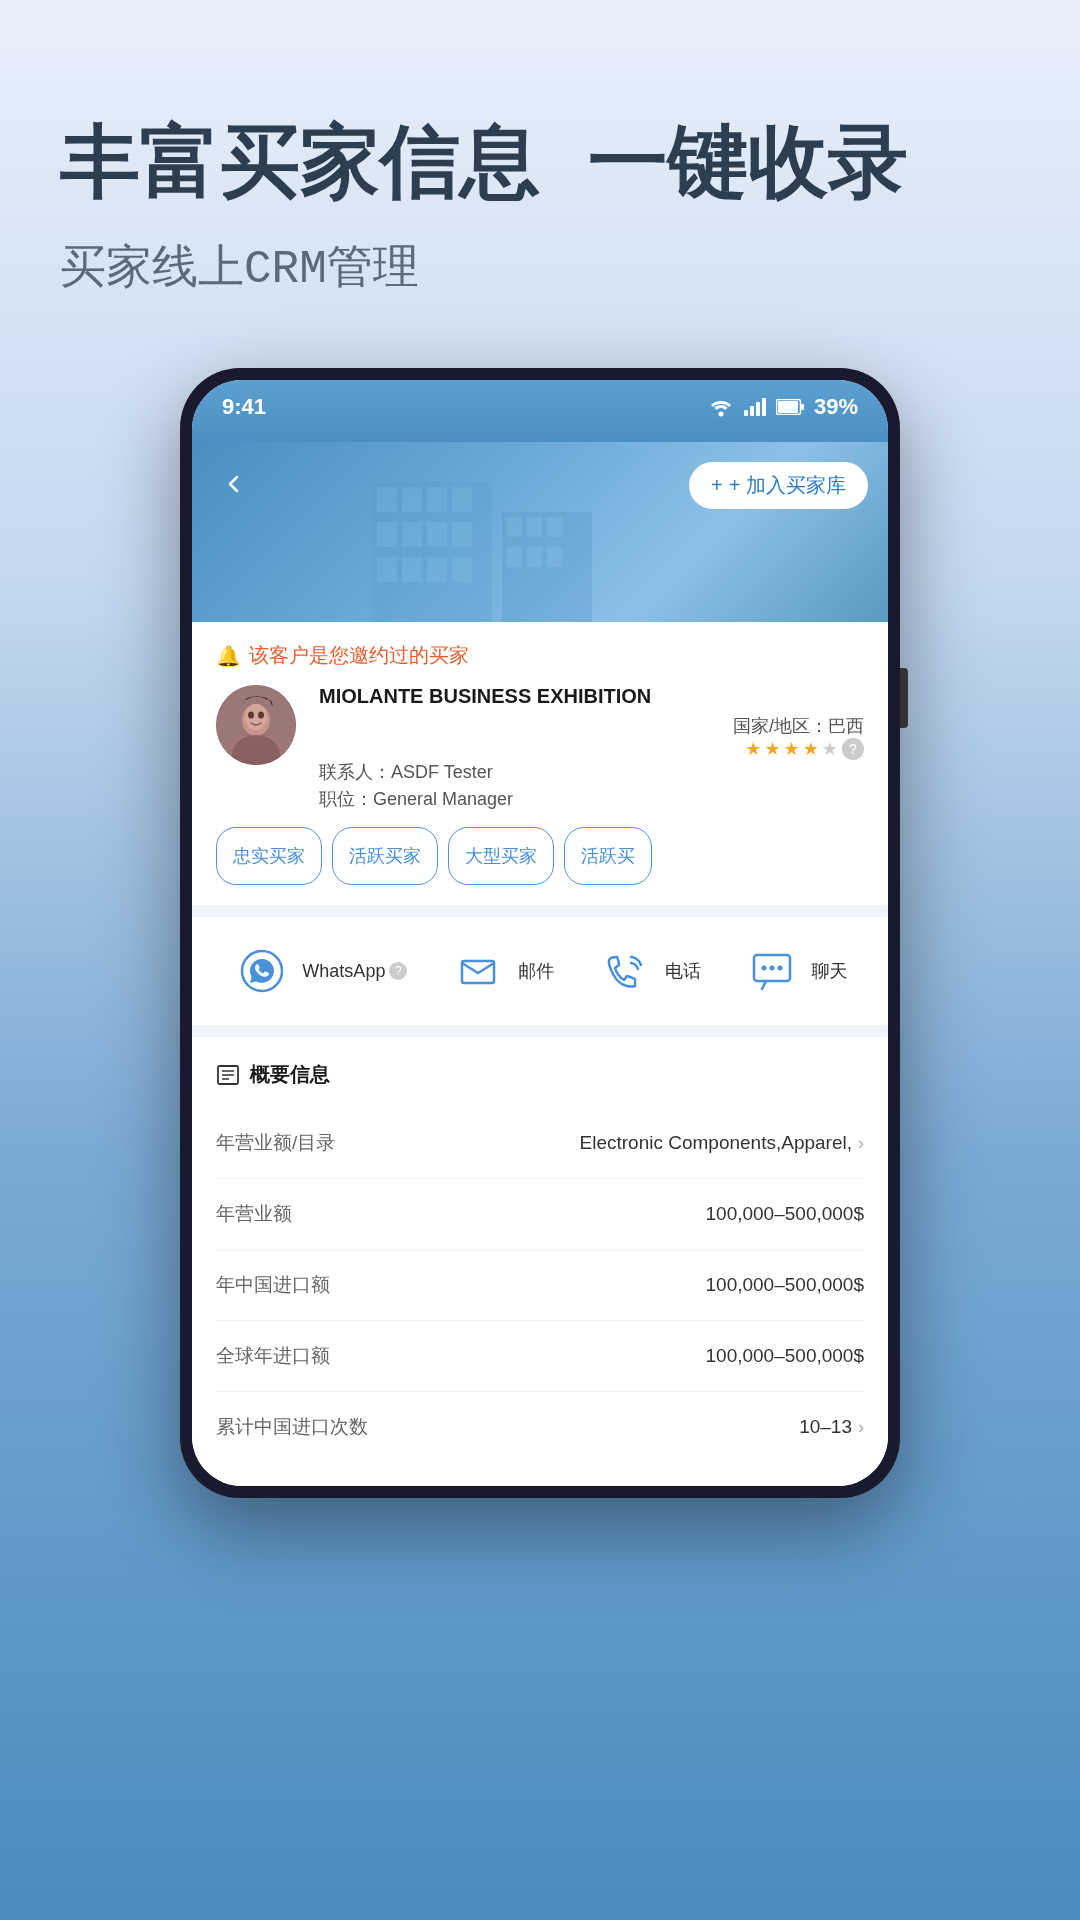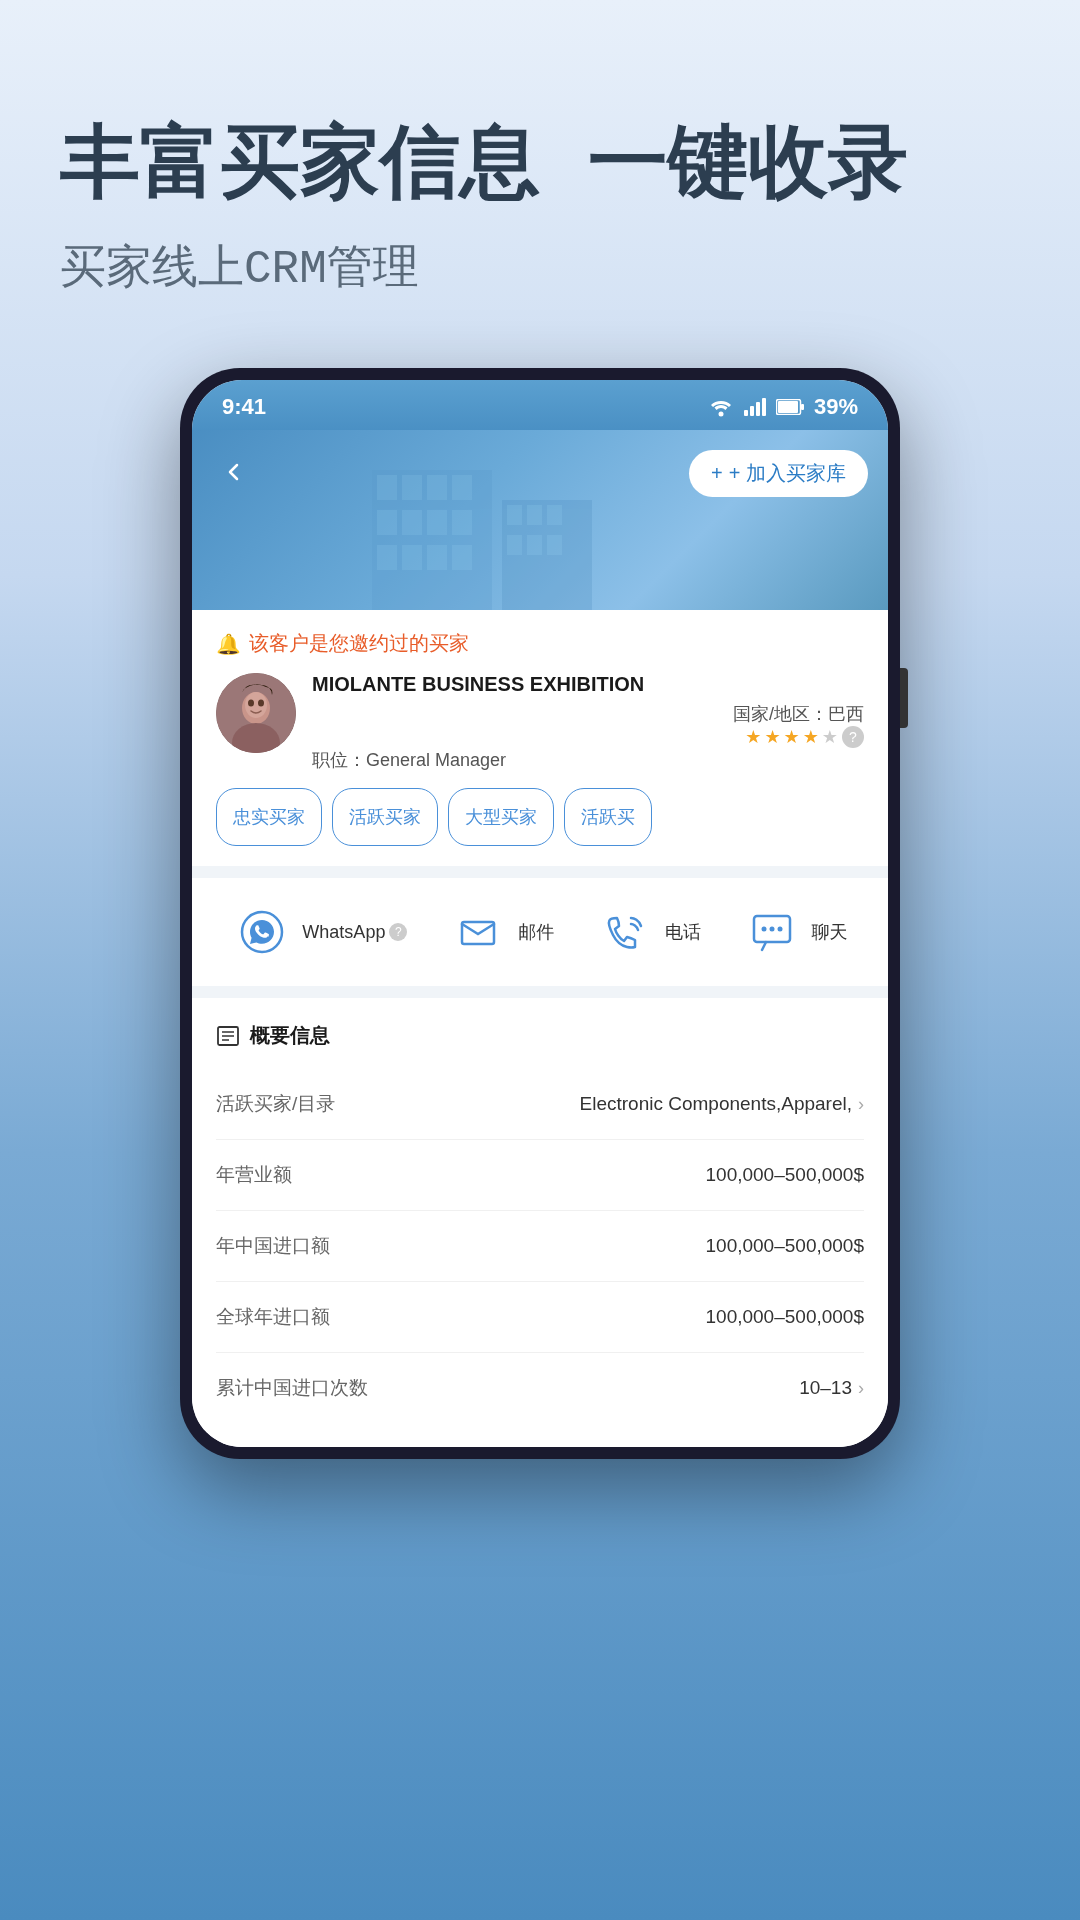--- a/index.html
+++ b/index.html
@@ -67,21 +67,21 @@
       overflow: hidden;
       background: #f0f4f8;
     }
 
     
     .status-bar {
       background: linear-gradient(180deg, #5ba0d0 0%, #4a90c4 100%);
       display: flex;
       justify-content: space-between;
       align-items: center;
-      padding: 14px 30px 10px;
+      padding: 14px 30px 22px;
       color: white;
       font-size: 22px;
       font-weight: 600;
     }
 
     .status-right {
       display: flex;
       align-items: center;
       gap: 10px;
     }
@@ -152,21 +152,21 @@
     }
 
     .notice-text {
       color: #e85d2a;
       font-size: 20px;
       font-weight: 500;
     }
 
     .buyer-info-row {
       display: flex;
-      gap: 16px;
+      gap: 23px;
     }
 
     .buyer-avatar {
       width: 80px;
       height: 80px;
       border-radius: 50%;
       background: linear-gradient(135deg, #8B6F6F, #6B4F4F);
       flex-shrink: 0;
       overflow: hidden;
       display: flex;
@@ -461,20 +461,23 @@
                 <div class="star-rating">
                   <span class="star filled">★</span>
                   <span class="star filled">★</span>
                   <span class="star filled">★</span>
                   <span class="star filled">★</span>
                   <span class="star empty">★</span>
                 </div>
                 <div class="help-icon">?</div>
               </div>
             </div>
+            <div class="contact-text">
+              <span>联系人：</span><span>ASDF Tester</span>
+            </div>
             <div class="position-text">
               <span>职位：</span><span>General Manager</span>
             </div>
           </div>
         </div>
 
         <div class="tags-row">
           <span class="tag">忠实买家</span>
           <span class="tag">活跃买家</span>
           <span class="tag">大型买家</span>
@@ -545,21 +548,21 @@
               <rect x="2" y="3" width="20" height="18" rx="1.5" stroke="#333" stroke-width="1.8" fill="none"></rect>
               <line x1="6" y1="8" x2="18" y2="8" stroke="#333" stroke-width="1.5"></line>
               <line x1="6" y1="12" x2="18" y2="12" stroke="#333" stroke-width="1.5"></line>
               <line x1="6" y1="16" x2="13" y2="16" stroke="#333" stroke-width="1.5"></line>
             </svg>
           </span>
           <span>概要信息</span>
         </div>
 
         <div class="info-row">
-          <span class="info-label">活跃买家/目录</span>
+          <span class="info-label">年营业额/目录</span>
           <span class="info-value">
             <span>Electronic Components,Apparel,</span>
             <span class="chevron-right">›</span>
           </span>
         </div>
 
         <div class="info-row">
           <span class="info-label">年营业额</span>
           <span class="info-value">100,000–500,000$</span>
         </div>

